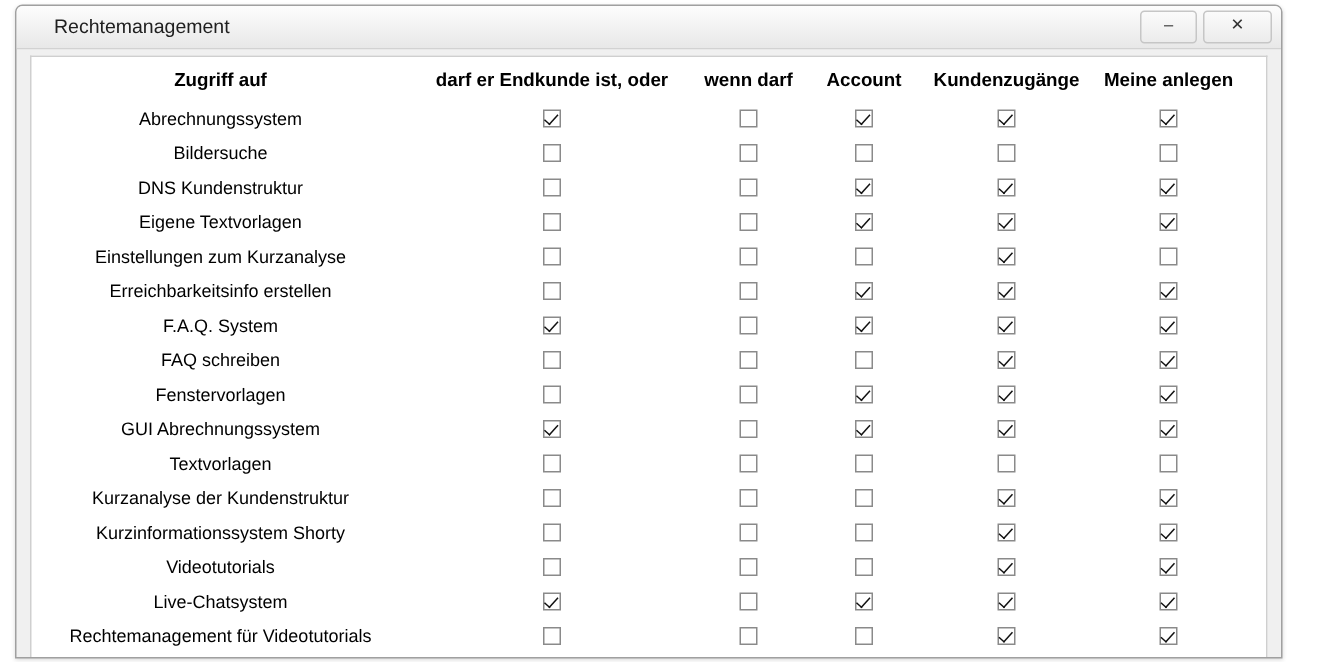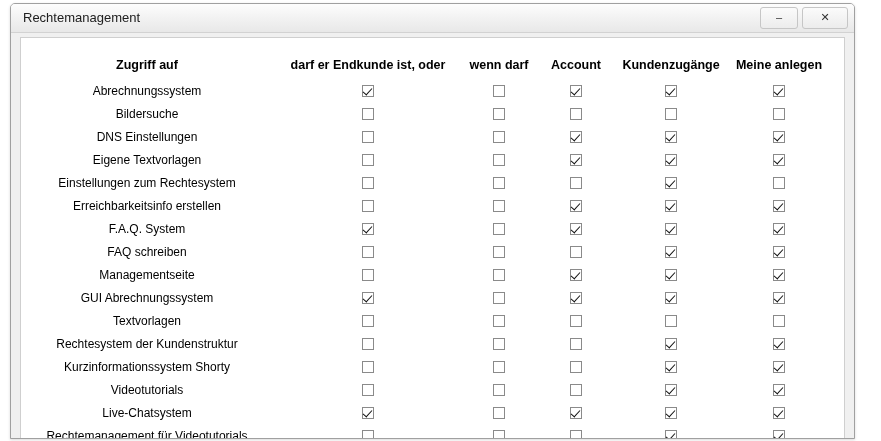--- a/index.html
+++ b/index.html
@@ -31,21 +31,21 @@
 
   .titlebar {
     position: relative;
     height: 28px;
     background: linear-gradient(to bottom, #fdfdfd 0%, #f2f2f2 50%, #e8e8e8 100%);
     border-bottom: 1px solid #d2d2d2;
     border-radius: 4px 4px 0 0;
   }
   .title-text {
     position: absolute;
-    left: 12px;
+    left: 25px;
     top: 6px;
     font-size: 13px;
     color: #202020;
   }
   .win-buttons {
     position: absolute;
     right: 6px;
     top: 3px;
     display: flex;
     gap: 4px;
@@ -79,21 +79,21 @@
   }
 
   table.rights {
     border-collapse: collapse;
     width: 100%;
     table-layout: fixed;
   }
   table.rights th {
     font-weight: bold;
     font-size: 12.5px;
-    padding: 20px 0 7px 0;
+    padding: 8px 0 7px 0;
     white-space: nowrap;
     text-align: center;
     color: #000;
   }
   table.rights td {
     padding: 0;
     height: 23px;
     font-size: 12px;
     text-align: center;
     vertical-align: middle;
@@ -182,39 +182,39 @@
           <tr>
             <td class="label">Bildersuche</td>
             <td><span class="chk"></span></td>
             <td><span class="chk"></span></td>
             <td><span class="chk"></span></td>
             <td><span class="chk"></span></td>
             <td><span class="chk"></span></td>
             <td></td>
           </tr>
           <tr>
-            <td class="label">DNS Einstellungen</td>
+            <td class="label">DNS Kundenstruktur</td>
             <td><span class="chk"></span></td>
             <td><span class="chk"></span></td>
             <td><span class="chk checked"></span></td>
             <td><span class="chk checked"></span></td>
             <td><span class="chk checked"></span></td>
             <td></td>
           </tr>
           <tr>
             <td class="label">Eigene Textvorlagen</td>
             <td><span class="chk"></span></td>
             <td><span class="chk"></span></td>
             <td><span class="chk checked"></span></td>
             <td><span class="chk checked"></span></td>
             <td><span class="chk checked"></span></td>
             <td></td>
           </tr>
           <tr>
-            <td class="label">Einstellungen zum Rechtesystem</td>
+            <td class="label">Einstellungen zum Kurzanalyse</td>
             <td><span class="chk"></span></td>
             <td><span class="chk"></span></td>
             <td><span class="chk"></span></td>
             <td><span class="chk checked"></span></td>
             <td><span class="chk"></span></td>
             <td></td>
           </tr>
           <tr>
             <td class="label">Erreichbarkeitsinfo erstellen</td>
             <td><span class="chk"></span></td>
@@ -236,21 +236,21 @@
           <tr>
             <td class="label">FAQ schreiben</td>
             <td><span class="chk"></span></td>
             <td><span class="chk"></span></td>
             <td><span class="chk"></span></td>
             <td><span class="chk checked"></span></td>
             <td><span class="chk checked"></span></td>
             <td></td>
           </tr>
           <tr>
-            <td class="label">Managementseite</td>
+            <td class="label">Fenstervorlagen</td>
             <td><span class="chk"></span></td>
             <td><span class="chk"></span></td>
             <td><span class="chk checked"></span></td>
             <td><span class="chk checked"></span></td>
             <td><span class="chk checked"></span></td>
             <td></td>
           </tr>
           <tr>
             <td class="label">GUI Abrechnungssystem</td>
             <td><span class="chk checked"></span></td>
@@ -263,21 +263,21 @@
           <tr>
             <td class="label">Textvorlagen</td>
             <td><span class="chk"></span></td>
             <td><span class="chk"></span></td>
             <td><span class="chk"></span></td>
             <td><span class="chk"></span></td>
             <td><span class="chk"></span></td>
             <td></td>
           </tr>
           <tr>
-            <td class="label">Rechtesystem der Kundenstruktur</td>
+            <td class="label">Kurzanalyse der Kundenstruktur</td>
             <td><span class="chk"></span></td>
             <td><span class="chk"></span></td>
             <td><span class="chk"></span></td>
             <td><span class="chk checked"></span></td>
             <td><span class="chk checked"></span></td>
             <td></td>
           </tr>
           <tr>
             <td class="label">Kurzinformationssystem Shorty</td>
             <td><span class="chk"></span></td>

